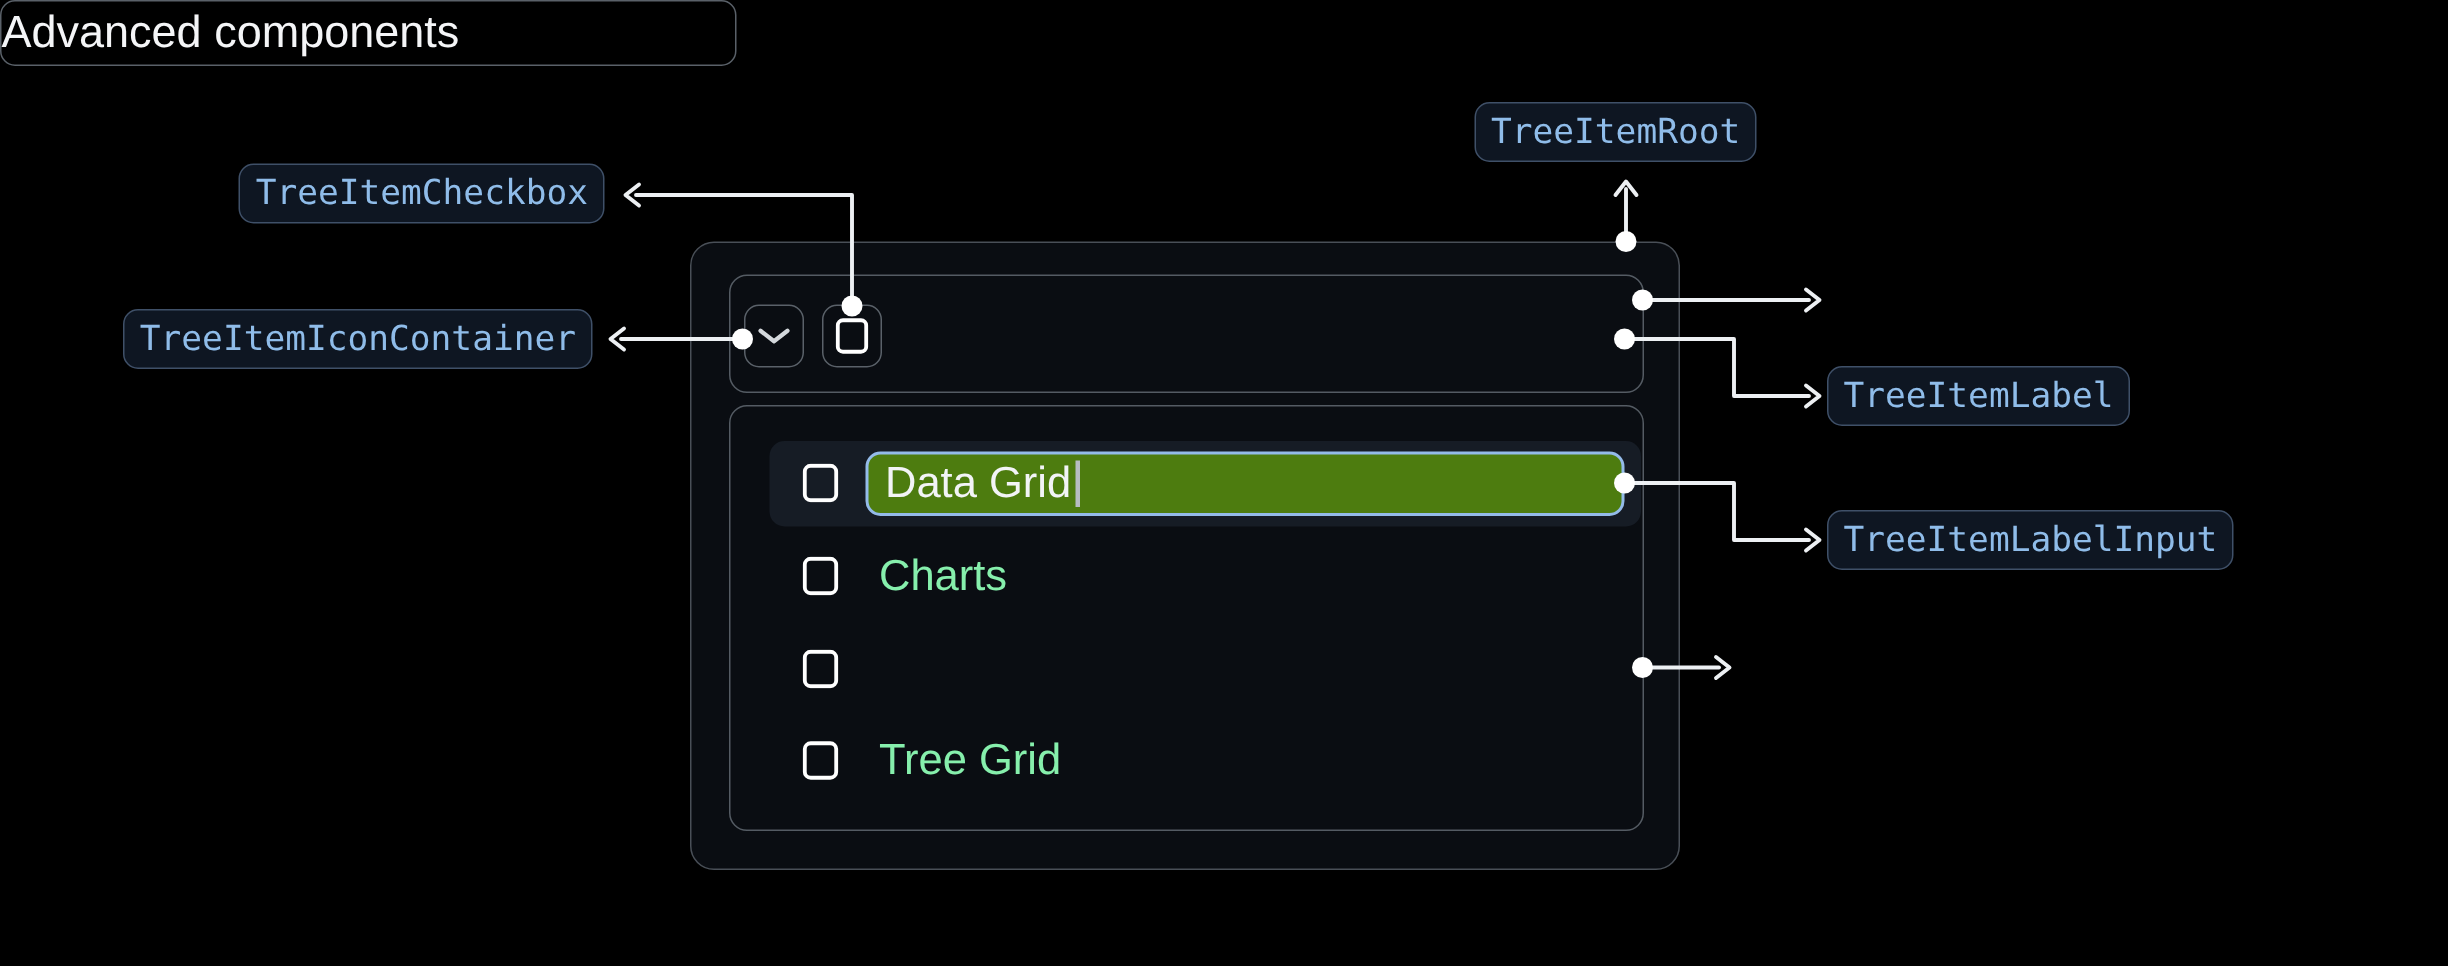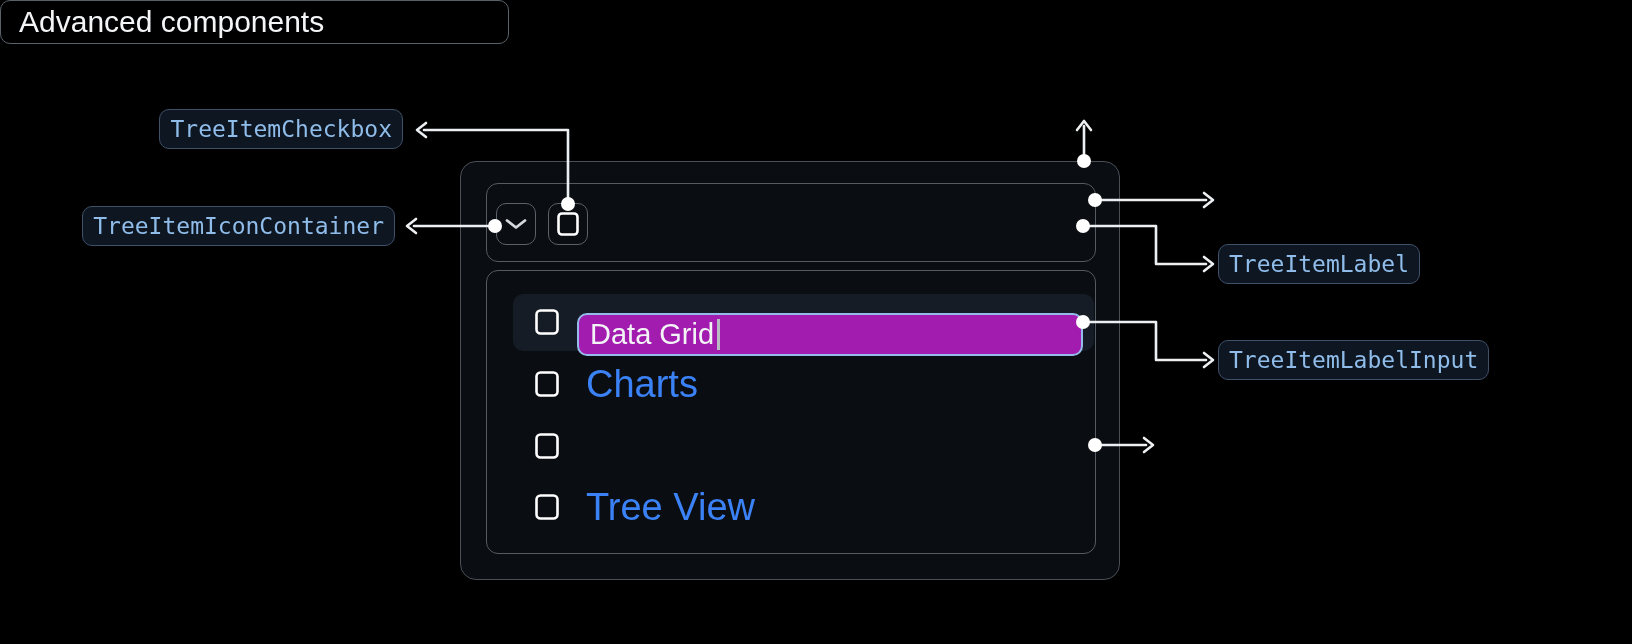--- a/index.html
+++ b/index.html
@@ -42,48 +42,47 @@
     width:40px;height:42px;top:203px;
     border:1.5px solid #5a6169;border-radius:10px;
     display:flex;align-items:center;justify-content:center;
   }
   #chevron-container{left:496px;}
   #checkbox-container{left:548px;}
   #label-box{
     left:598px;top:203px;width:489px;height:42px;
     border:1.5px solid #5a6169;border-radius:10px;
     display:flex;align-items:center;
-    padding-left:18px;
     color:#f4f5f7;font-size:30px;
   }
   #group-box{
     left:486px;top:270px;width:610px;height:284px;
     border:1.5px solid #545b63;
   }
   #highlight-row{
     left:513px;top:294px;width:581px;height:57px;
     background:#161c25;border-radius:10px;
   }
   .row-checkbox{position:absolute;left:535px;}
   #label-input{
     position:absolute;box-sizing:border-box;
     left:577px;top:301px;width:506px;height:43px;
-    background:#a21caf;
+    background:#4d7c0f;
     border:2px solid #94bbe9;border-radius:10px;
     display:flex;align-items:center;
     padding-left:11px;
-    color:#f2f4f6;font-size:29px;margin-top:12px;
+    color:#f2f4f6;font-size:29px;
   }
   .caret{
     display:inline-block;width:3px;height:31px;
     background:#b7bcc2;margin-left:3px;
   }
   .child-label{
     position:absolute;left:586px;
-    color:#3b82f6;font-size:38px;line-height:34px;
+    color:#86efac;font-size:29px;line-height:34px;
   }
   
   #connectors{position:absolute;left:0;top:0;pointer-events:none;}
   #connectors path, #connectors polyline{
     fill:none;stroke:#edf0f3;stroke-width:2.6;
     stroke-linecap:round;stroke-linejoin:round;
   }
   #connectors circle{fill:#fff;stroke:none;}
 </style>
 </head>
@@ -127,21 +126,21 @@
   </svg>
   <div class="child-label" style="top:367px">Charts</div>
 
   <svg class="row-checkbox" style="top:433px" width="24" height="26" viewBox="0 0 24 26">
     <rect x="1.5" y="1.5" width="21" height="23" rx="4" fill="none" stroke="#ffffff" stroke-width="2.6"></rect>
   </svg>
 
   <svg class="row-checkbox" style="top:494px" width="24" height="26" viewBox="0 0 24 26">
     <rect x="1.5" y="1.5" width="21" height="23" rx="4" fill="none" stroke="#ffffff" stroke-width="2.6"></rect>
   </svg>
-  <div class="child-label" style="top:490px">Tree View</div>
+  <div class="child-label" style="top:490px">Tree Grid</div>
 
   <svg id="connectors" width="1632" height="644" viewBox="0 0 1632 644">
 
     <g>
       <path d="M1084 161 V126"></path>
       <polyline points="1077,130 1084,121 1091,130"></polyline>
       <circle cx="1084" cy="161" r="7"></circle>
     </g>
 
     <g>
@@ -174,20 +173,23 @@
       <circle cx="1083" cy="322" r="7"></circle>
     </g>
 
     <g>
       <path d="M1095 445 H1146"></path>
       <polyline points="1144,438 1153,445 1144,452"></polyline>
       <circle cx="1095" cy="445" r="7"></circle>
     </g>
   </svg>
 
+  <div class="pill" style="left:983px;top:68px">
+    <span>TreeItemRoot</span>
+  </div>
 
   <div class="pill" style="right:1237px;top:206px">
     <span>TreeItemIconContainer</span>
   </div>
 
   <div class="pill" style="right:1229px;top:109px">
     <span>TreeItemCheckbox</span>
   </div>
 
 

